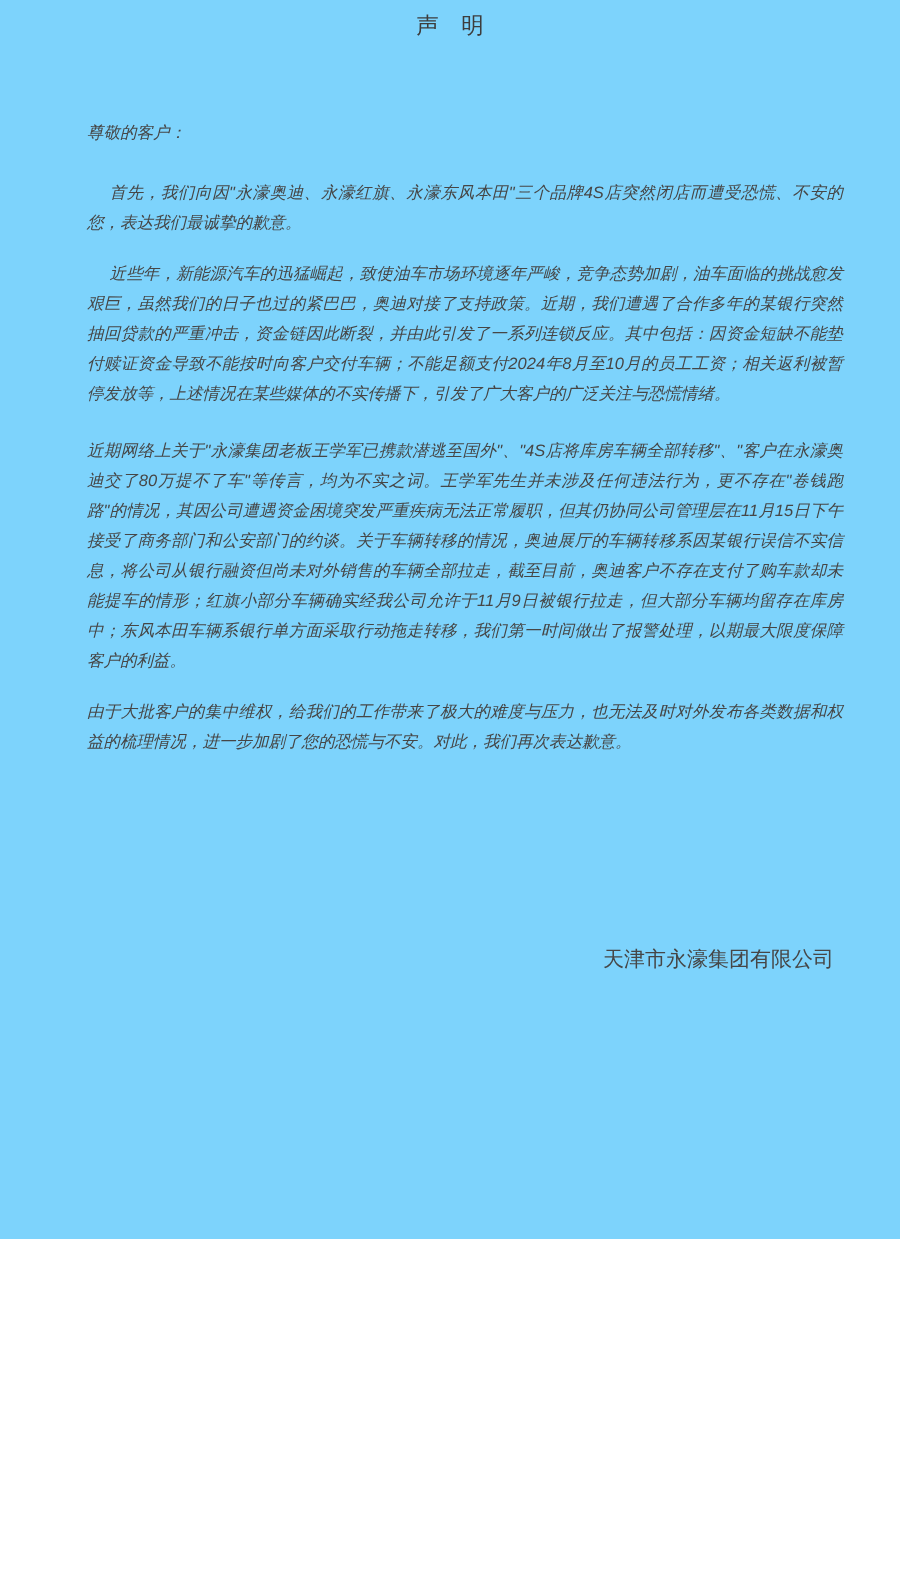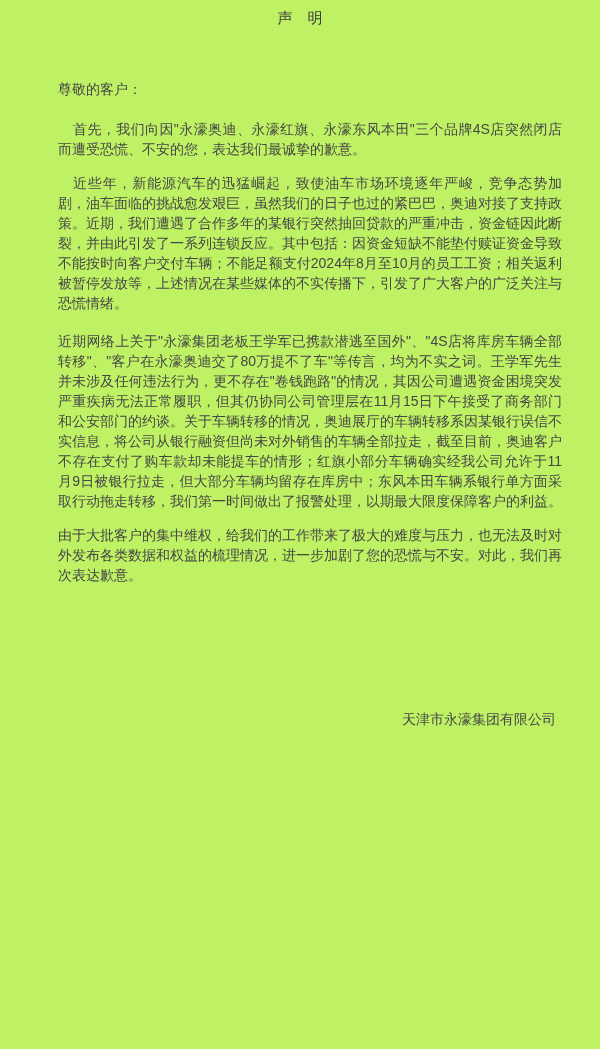--- a/index.html
+++ b/index.html
@@ -3,39 +3,40 @@
 <meta charset="utf-8">
 <style>
   html, body {
     margin: 0;
     padding: 0;
     background: #ffffff;
   }
   .page {
     position: relative;
     width: 600px;
-    height: 1049px;
-    background: #bef264;
+    height: 826px;
+    background: #7dd3fc;
     font-family: "Liberation Sans", sans-serif;
     color: #464646;
     overflow: hidden;
   }
   .title {
     padding-top: 8px;
     text-align: center;
     font-size: 15px;
     line-height: 20px;
     font-weight: 500;
     color: #3d3d3d;
   }
   .content {
     margin: 0 38px 16px 58px;
-    font-size: 14px;
+    font-size: 11px;
     line-height: 20px;
     text-align: justify;
+    font-style: italic;
   }
   .content p {
     margin: 14px 0 0 0;
   }
   p.salutation { margin-top: 51px; }
   p.greeting   { margin-top: 14px; }
   .indent      { text-indent: 15px; }
   .mt16 { margin-top: 16px !important; }
   .mt18 { margin-top: 18px !important; }
   .mt20 { margin-top: 20px !important; }

